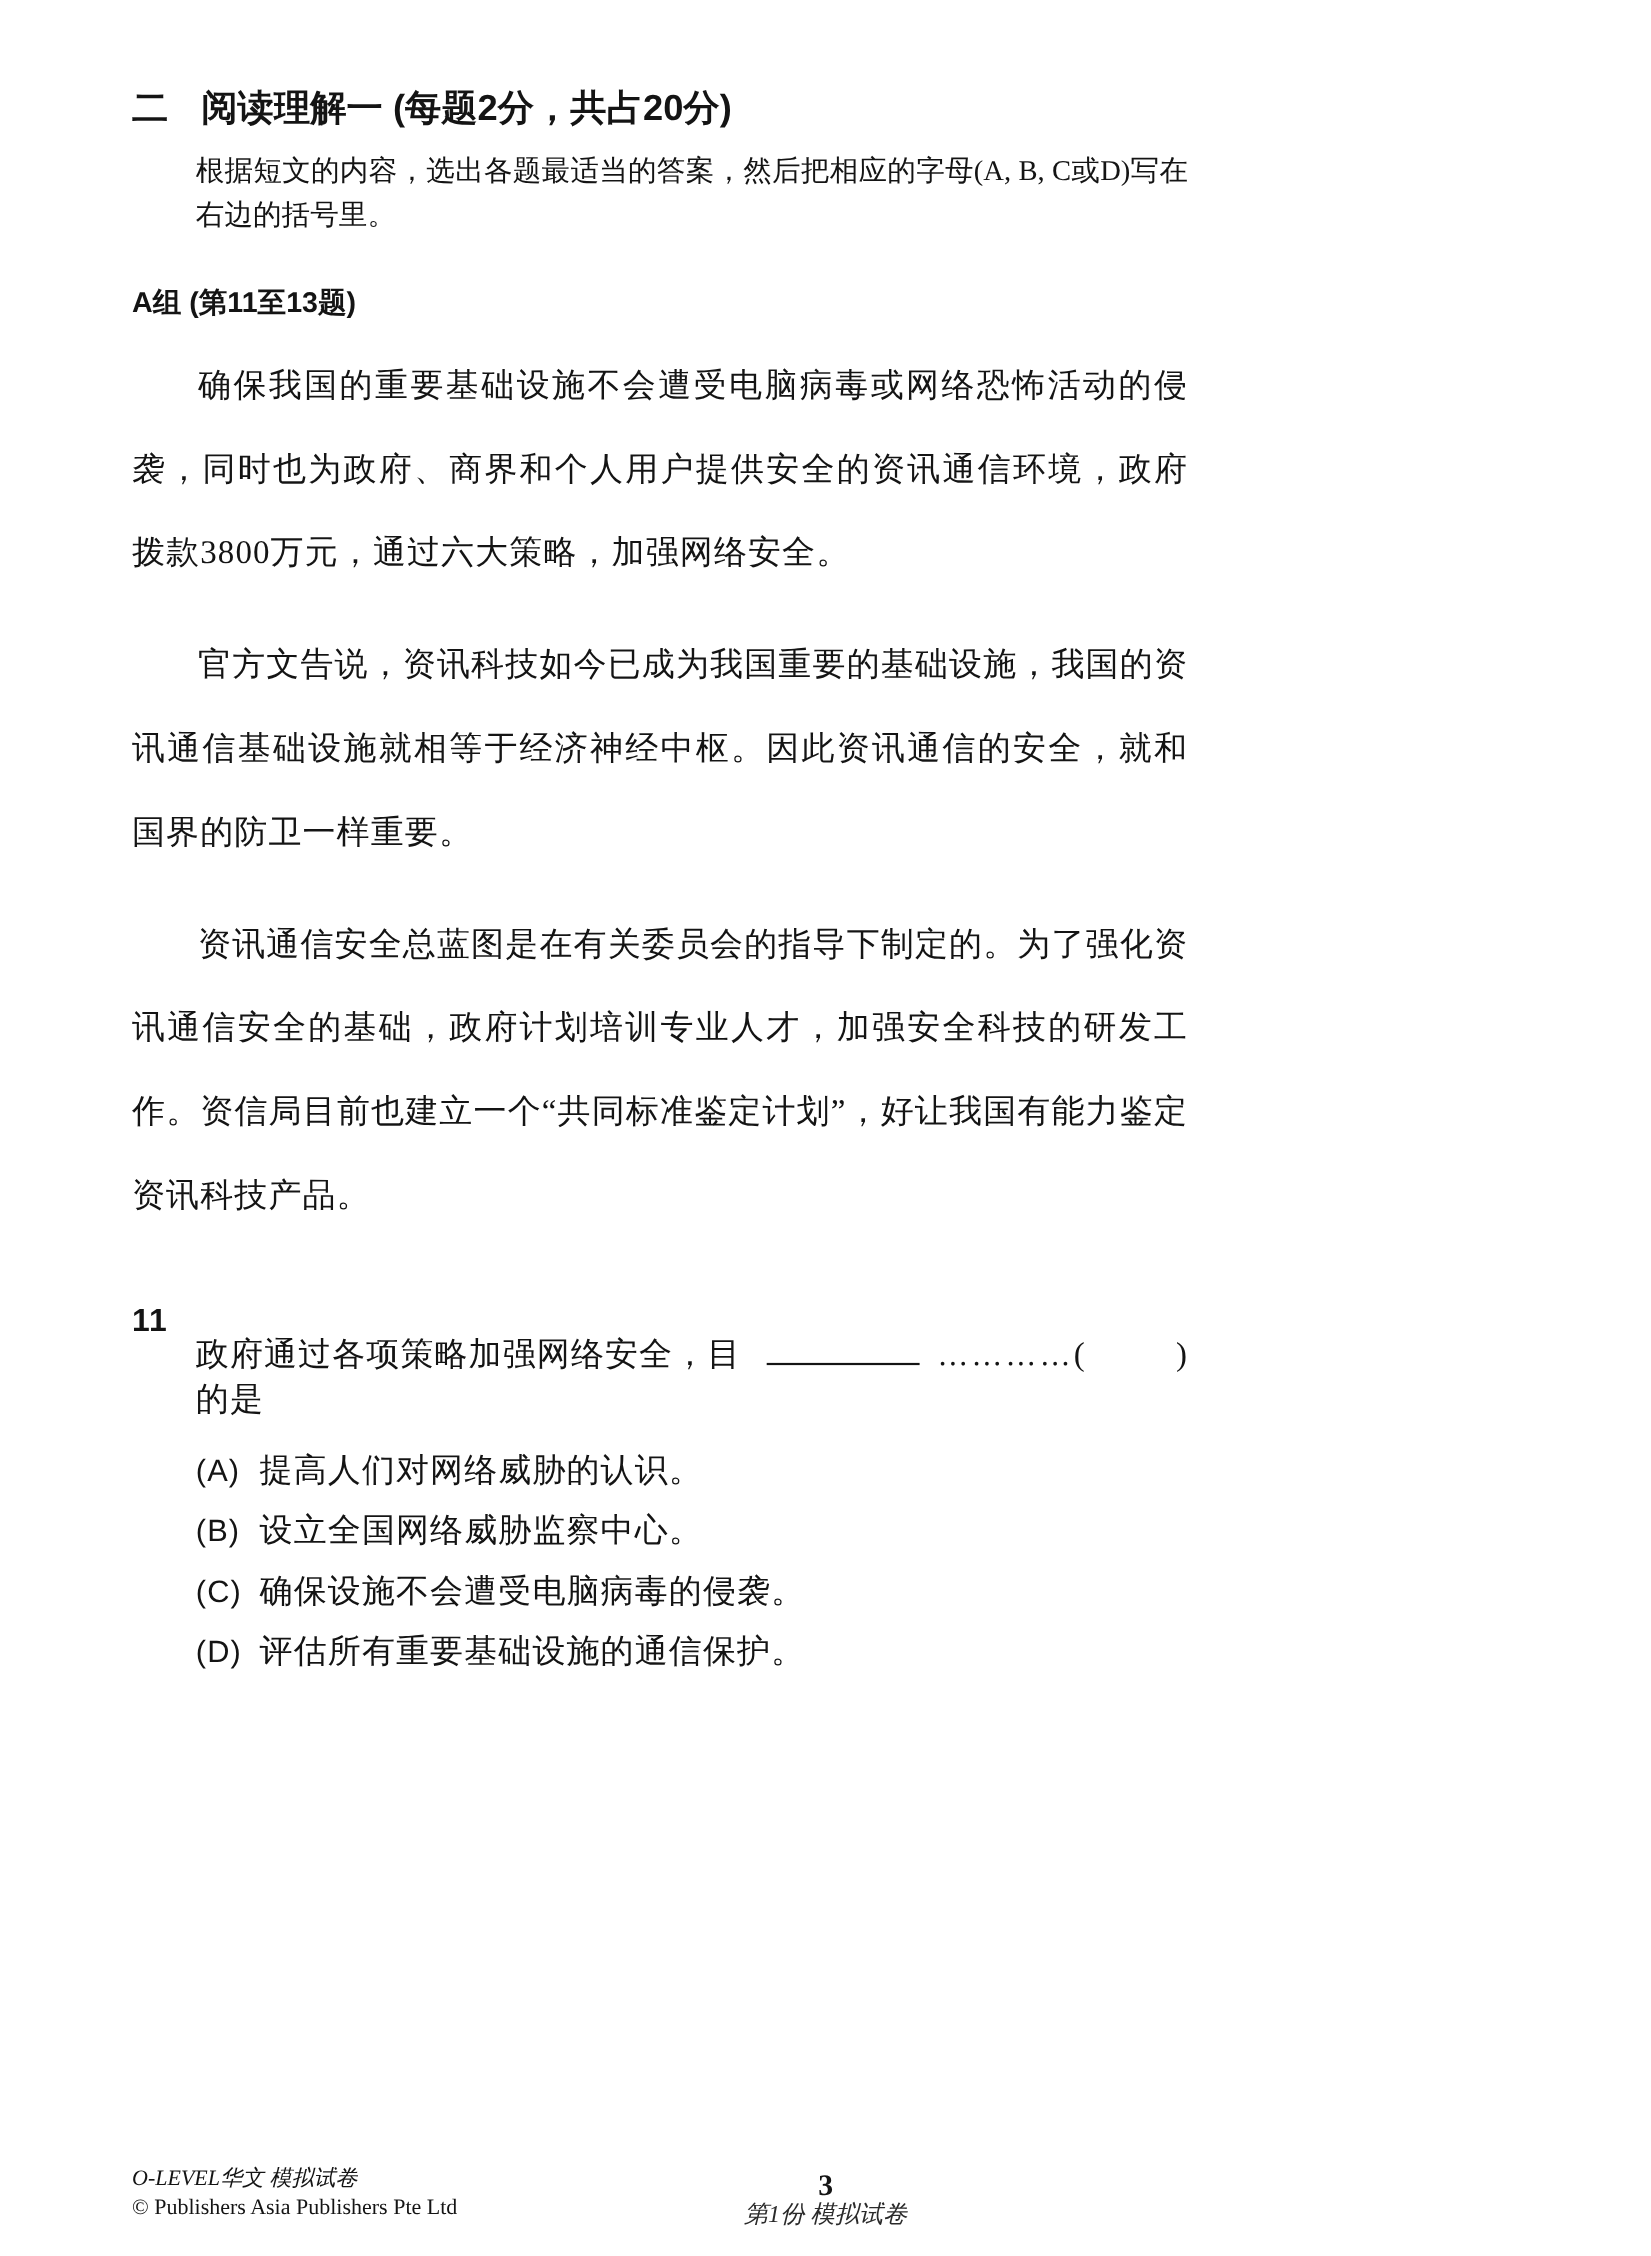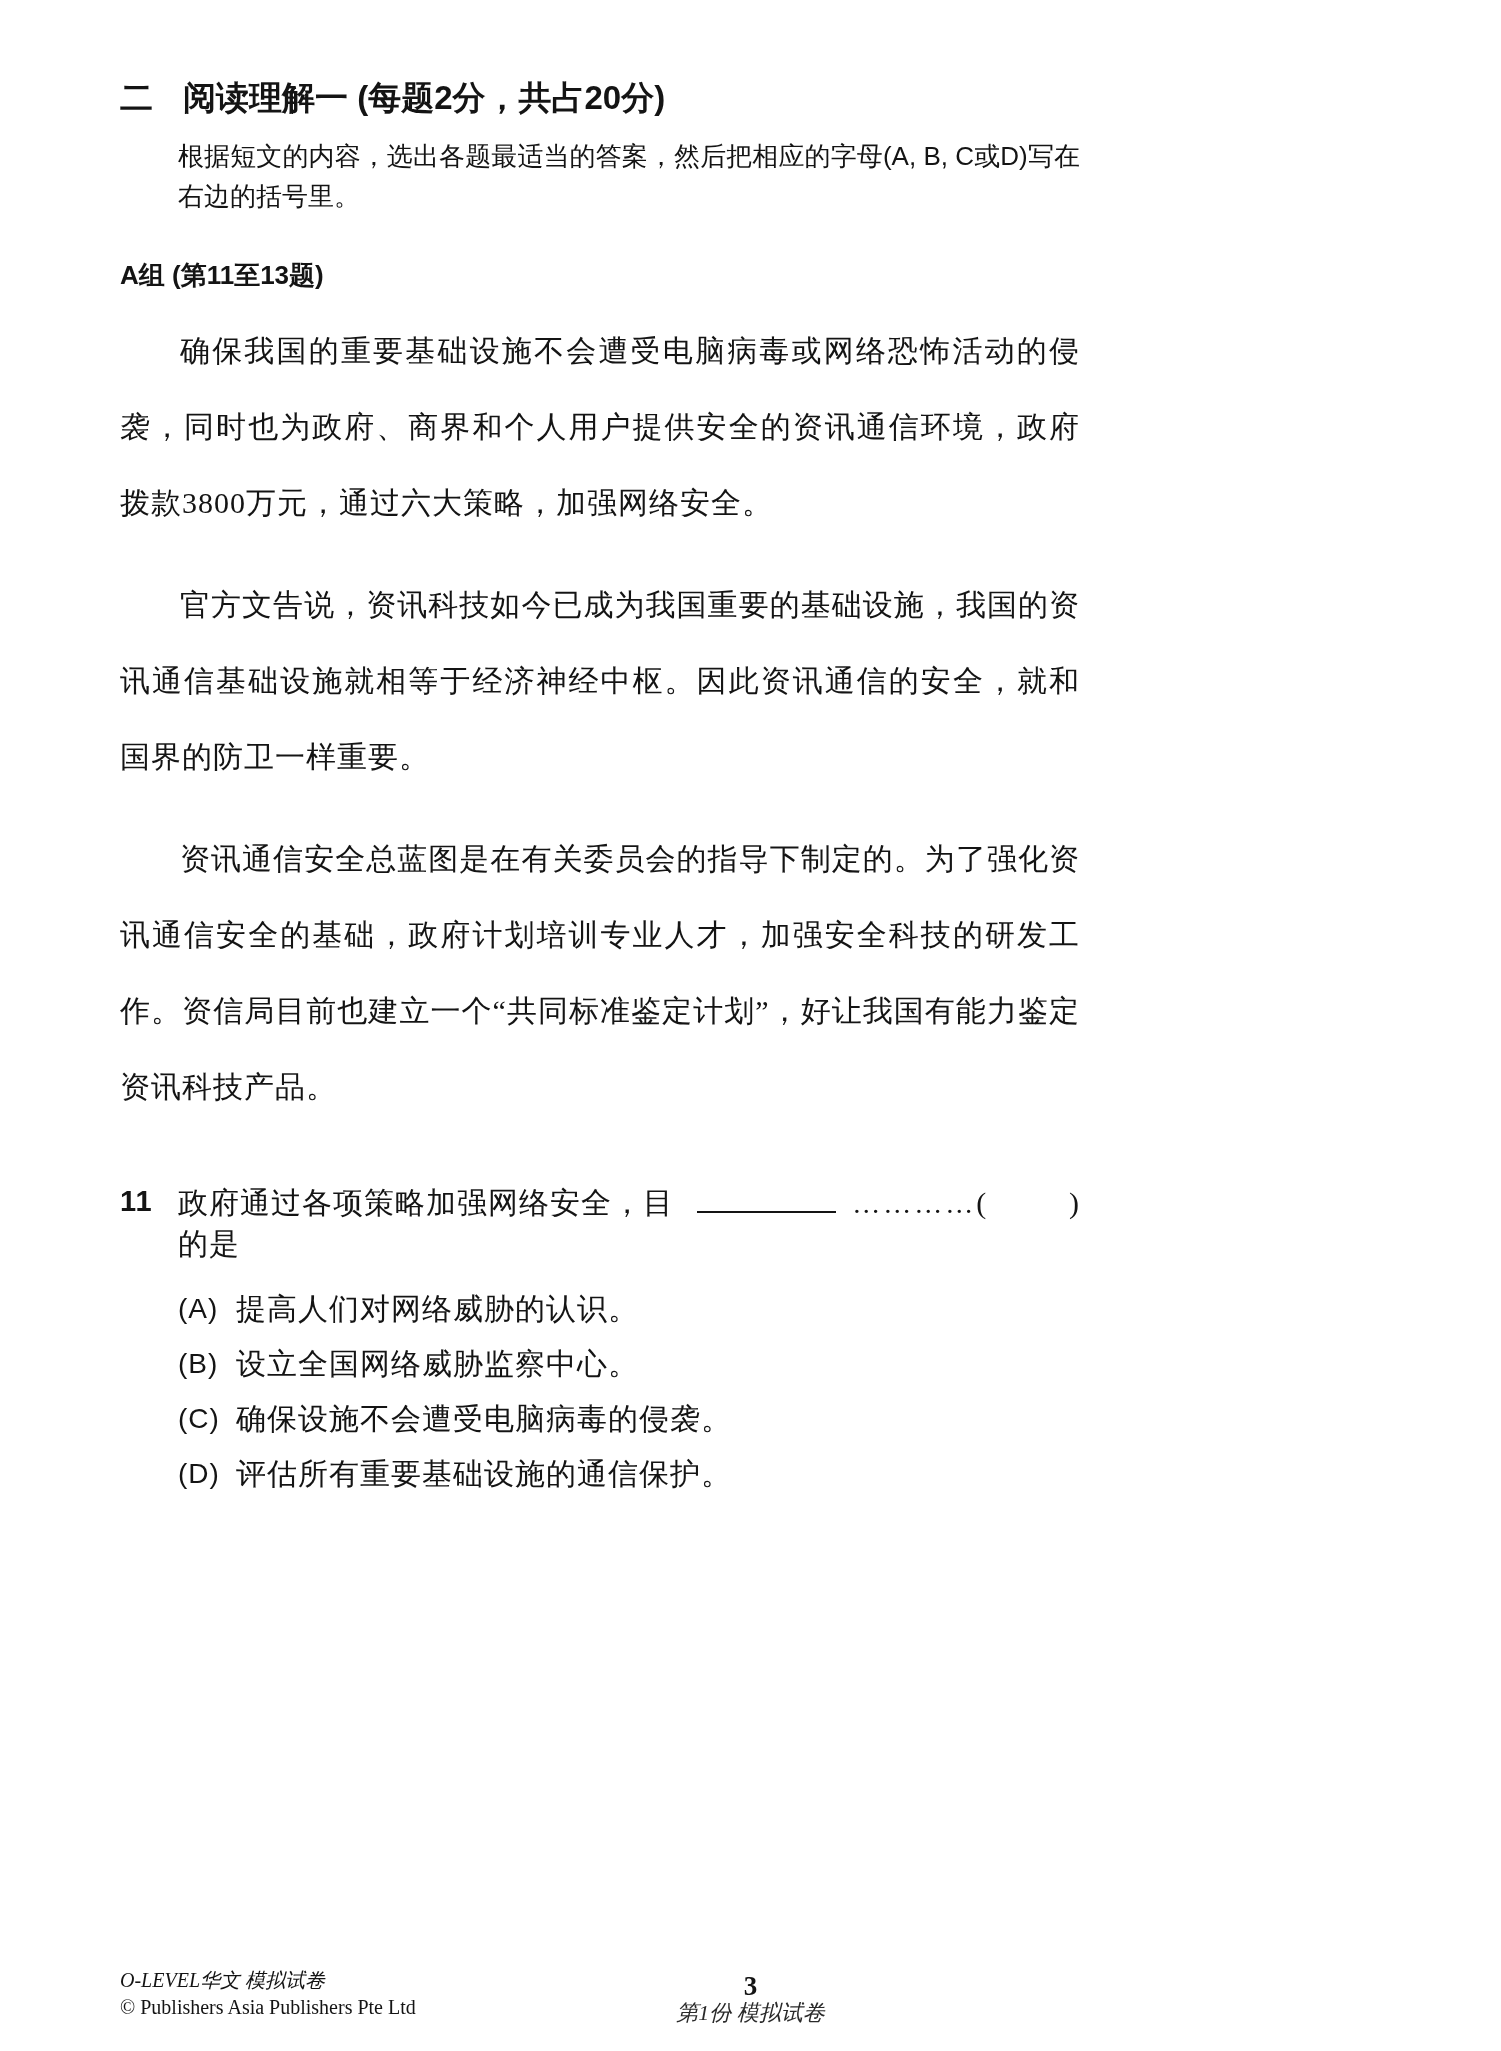--- a/index.html
+++ b/index.html
@@ -20,21 +20,21 @@
     display: flex;
     gap: 30px;
     font-family: "Liberation Sans", sans-serif;
     font-weight: 700;
     font-size: 33px;
     line-height: 1.2;
   }
   .instructions {
     margin: 18px 0 0 58px;
     width: 902px;
-    font-family: Liberation Sans, sans-serif;
+    font-family: Liberation Serif, serif;
     font-size: 26px;
     line-height: 1.55;
     text-align: justify;
   }
   .group-label {
     margin-top: 42px;
     font-family: "Liberation Sans", sans-serif;
     font-weight: 700;
     font-size: 26px;
   }
@@ -59,21 +59,21 @@
     letter-spacing: 1px;
   }
   .q-num {
     flex: none;
     width: 58px;
     font-family: "Liberation Sans", sans-serif;
     font-weight: 700;
     font-size: 29px;
     padding-top: 2px;
   }
-  .q-line { flex: 1; display: flex; align-items: baseline; }
+  .q-line { flex: 1; display: flex; align-items: baseline; margin-top: 28px; }
   .blank {
     display: inline-block;
     width: 150px;
     border-bottom: 2px solid #141414;
     margin-left: 2px;
   }
   .leader { margin-left: 16px; letter-spacing: 3px; font-size: 28px; }
   .bracket {
     margin-left: auto;
     width: 112px;

